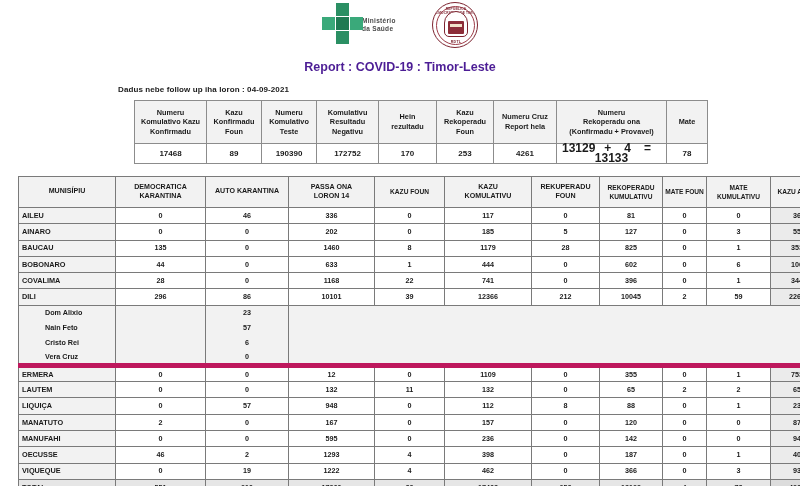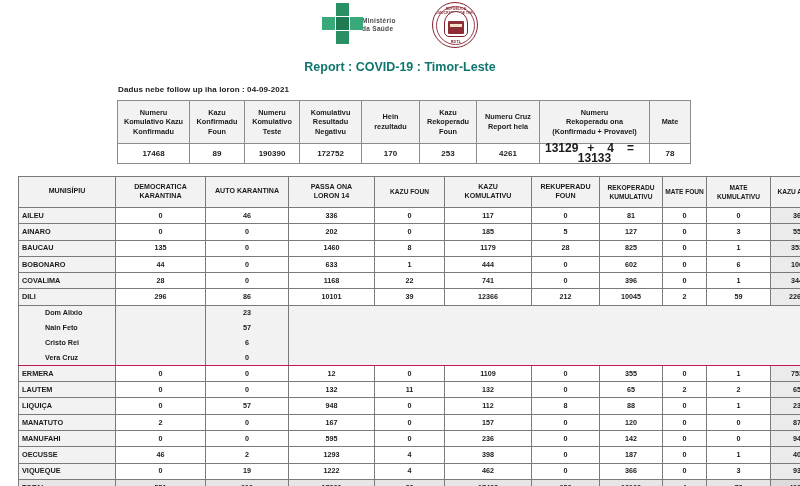--- a/index.html
+++ b/index.html
@@ -97,35 +97,35 @@
   .crest .arc-top { top: 3.6px; }
   .crest .arc-bot { bottom: 3.2px; font-size: 3.6px; }
 
   
   .report-title {
     position: absolute;
     top: 60px; left: 0; width: 800px;
     text-align: center;
     font-size: 12.5px;
     font-weight: bold;
-    color: #0f766e;
+    color: #4c1d95;
   }
   .subtitle {
     position: absolute;
     top: 85px; left: 118px;
     font-size: 8px;
     font-weight: bold;
     color: #1a1a1a;
     letter-spacing: 0.1px;
   }
 
   
   .summary-wrap {
     position: absolute;
-    left: 117px; top: 100px;
+    left: 134px; top: 100px;
     width: 573px;
   }
   table.summary {
     border-collapse: collapse;
     width: 573px;
     table-layout: fixed;
   }
   table.summary th, table.summary td {
     border: 1px solid #8c8c8c;
     text-align: center;
@@ -195,21 +195,21 @@
     text-align: left;
     padding-left: 26px;
     background: #f2f2f2;
     font-size: 7.2px;
     border-top: none;
     border-bottom: none;
   }
   table.main tr.subrow td { background: #f2f2f2; border-top: none; border-bottom: none; height: 15px;}
   table.main tr.subrow td.blankc { background: #f2f2f2; }
   table.main tr.subrow td.valc { background: #f2f2f2; }
-  table.main tr.subrow.last td { border-bottom: 1px solid #be185d; }
+  table.main tr.subrow.last td { border-bottom: 5px solid #be185d; }
   table.main td.num { background: #ffffff; }
   table.main td.active { background: #ebebeb; }
   table.main tr.total td { background: #e6e6e6; }
   table.main tr.total td.muni { background: #e6e6e6; }
   table.main tr.total td.active { background: #dcdcdc; }
 
   .nowrap { white-space: nowrap; }
 </style>
 </head>
 <body>

